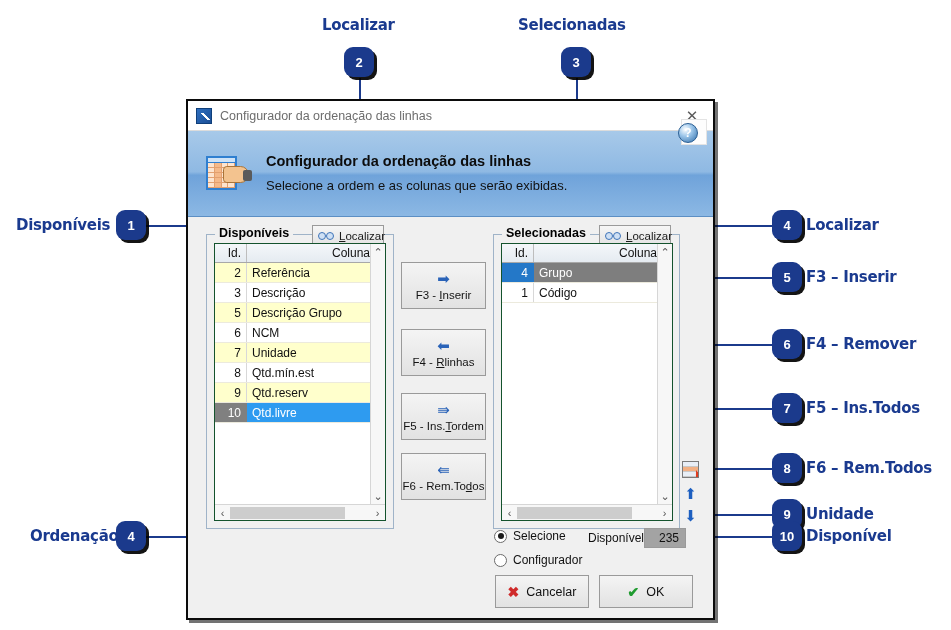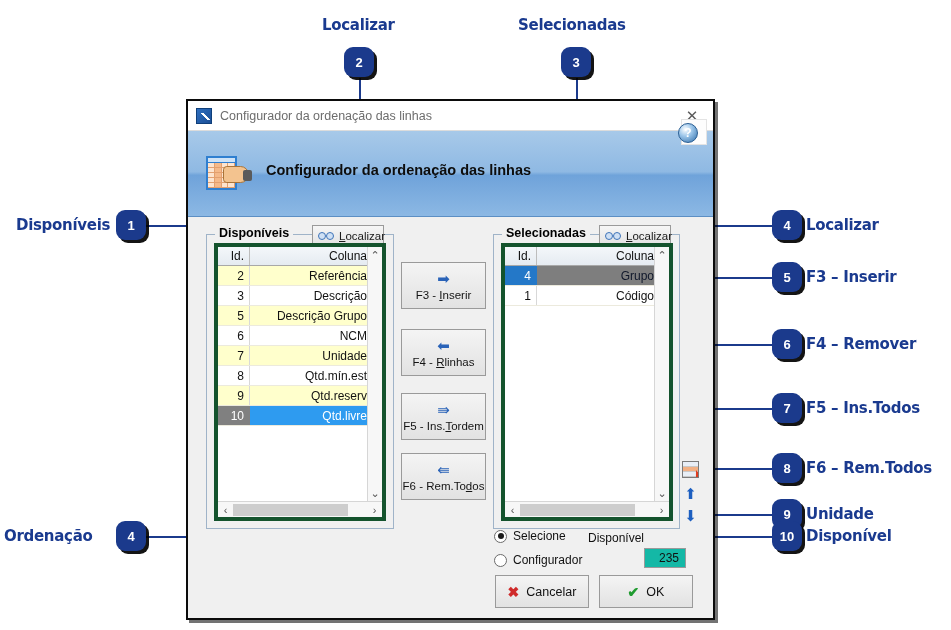--- a/index.html
+++ b/index.html
@@ -173,21 +173,21 @@
     border: 1.5px solid #3f74b8; background:#cfe0f4;
   }
   .glasses::before { left:0; }
   .glasses::after { right:0; }
   .ul { text-decoration: underline; }
 
   
   .grid-wrap {
     position: absolute;
     background: #ffffff;
-    border: 4px solid #14532d;
+    border: 1px solid #14532d;
     overflow: hidden;
   }
   .grid-head {
     display:flex; height: 19px;
     background: linear-gradient(to bottom,#f4f7fa,#e5ebf1);
     border-bottom: 1px solid #a8a8a8;
     font-size: 12px; color:#101010;
   }
   .grid-head .c-id {
     width: 32px; text-align:right; padding-right:5px;
@@ -195,26 +195,26 @@
   }
   .grid-head .c-col { flex:1; padding-left:5px; line-height:19px;text-align:right; }
   .grid-row {
     display:flex; height: 20px; font-size: 12px; color:#111;
     border-bottom: 1px solid #eceadd;
   }
   .grid-row .c-id {
     width: 32px; text-align:right; padding-right:5px;
     line-height:20px; border-right:1px solid #d8d8d8; background:#ffffff;
   }
-  .grid-row .c-col { flex:1; padding-left:5px; line-height:20px;text-align:right; }
+  .grid-row .c-col { flex:1; padding-left:5px; line-height:20px; }
   .grid-row.alt .c-id, .grid-row.alt .c-col { background:#ffffcc; }
   .grid-row.sel-blue .c-id { background:#808080; color:#ffffff; border-right-color:#808080;}
   .grid-row.sel-blue .c-col { background:#2e9bf0; color:#ffffff; }
   .grid-row.sel-gray .c-id { background:#2478c8; color:#ffffff; border-right-color:#2478c8;}
-  .grid-row.sel-gray .c-col { background:#7e7e7e; color:#0f172a; }
+  .grid-row.sel-gray .c-col { background:#7e7e7e; color:#ffffff; }
 
   .vscroll {
     position:absolute; right:0; top:0; width:15px; bottom:16px;
     background:#f7f7f7; border-left:1px solid #d6d6d6;
     display:flex; flex-direction:column; justify-content:space-between;
     align-items:center;
   }
   .vscroll .arr { font-size:11px; color:#555; height:16px; line-height:16px; }
   .hscroll {
     position:absolute; left:0; right:0; bottom:0; height:16px;
@@ -254,23 +254,23 @@
   .radio-row { position:absolute; display:flex; align-items:center; gap:6px; font-size:12px; color:#111;}
   .radio {
     width:13px; height:13px; border-radius:50%;
     border:1px solid #6b6b6b; background:#fff;
     display:flex; align-items:center; justify-content:center; flex:0 0 auto;
   }
   .radio.on::after{ content:""; width:6px; height:6px; border-radius:50%; background:#1a1a1a; }
   .field-label { position:absolute; font-size:12px; color:#111; }
   .field-box {
     position:absolute; width:42px; height:20px;
-    border:1px solid #9a9a9a; background:#14b8a6;
+    border:1px solid #9a9a9a; background:#a3a3a3;
     text-align:right; padding-right:6px; line-height:19px;
-    font-size:12px; color:#111;margin-top:20px;
+    font-size:12px; color:#111;
   }
 
   
   .foot-btn {
     position:absolute; height:33px;
     background: linear-gradient(to bottom,#f4f4f4,#e2e2e2);
     border:1px solid #9a9a9a;
     display:flex; align-items:center; justify-content:center; gap:7px;
     font-size:12.5px; color:#111; cursor:default;
   }
@@ -315,21 +315,21 @@
 
 <div class="badge" style="left:772px; top:453px;">8</div>
 <div class="callout-label" style="left:806px; top:461px;">F6 – Rem.Todos</div>
 
 <div class="badge" style="left:772px; top:499px;">9</div>
 <div class="callout-label" style="left:806px; top:507px;">Unidade</div>
 
 <div class="badge" style="left:772px; top:521px;">10</div>
 <div class="callout-label" style="left:806px; top:529px;">Disponível</div>
 
-<div class="callout-label" style="left:4px; top:529px;">Ordenação</div>
+<div class="callout-label" style="left:30px; top:529px;">Ordenação</div>
 <div class="badge" style="left:116px; top:521px;">4</div>
 
 <div id="dialog">
 
   <div class="titlebar">
     <div class="title-icon"></div>
     <div class="title-text">Configurador da ordenação das linhas</div>
     <div class="title-close">✕</div>
   </div>
 
@@ -365,20 +365,21 @@
             <i></i>
             <i></i>
             <i></i>
             <i></i>
           </div>
       </div>
       <div class="bi-hand"></div>
     </div>
     <div class="banner-text">
       <div class="banner-title">Configurador da ordenação das linhas</div>
+      <div class="banner-sub">Selecione a ordem e as colunas que serão exibidas.</div>
     </div>
     <div class="help-wrap">
       <div class="help-btn">?</div>
     </div>
   </div>
 
   <div class="body-area">
 
     <div class="groupbox" style="left:18px; top:17px; width:188px; height:295px;">
       <div class="group-legend">Disponíveis</div>

